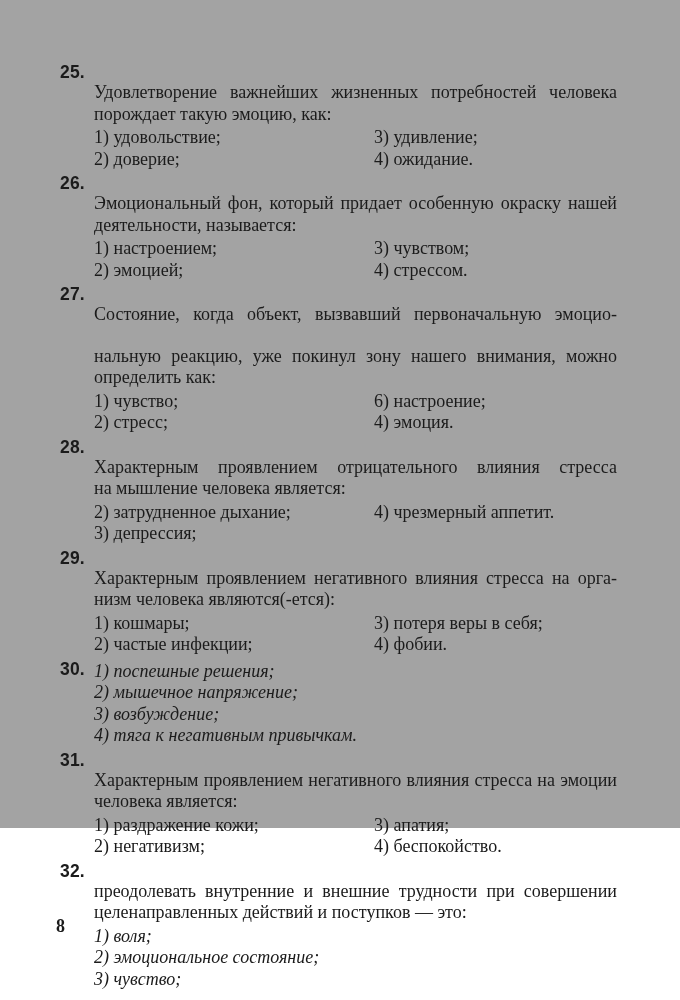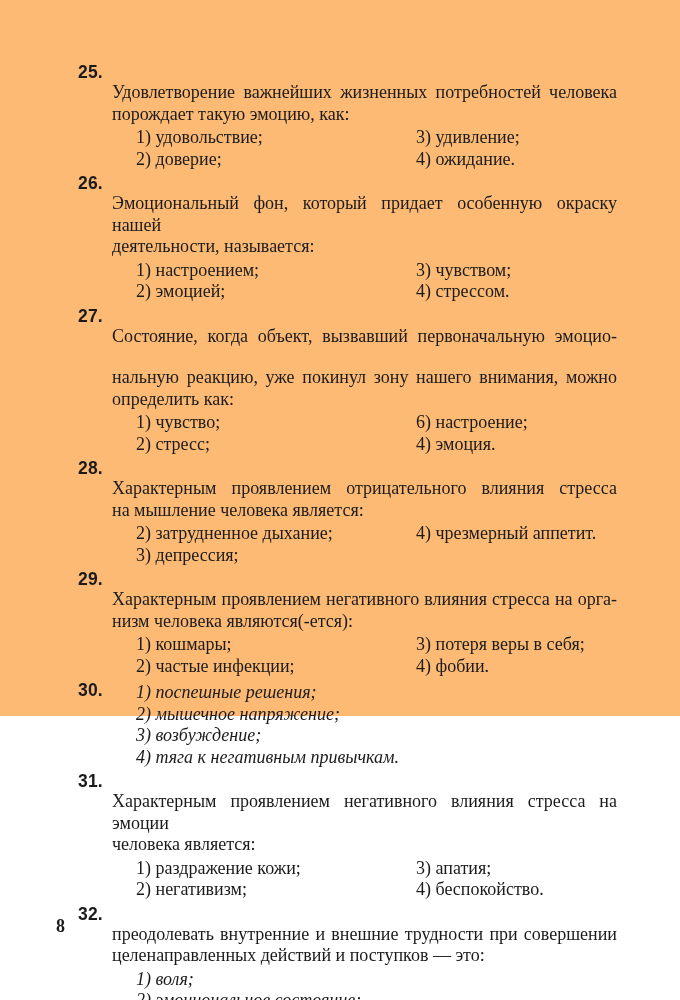--- a/index.html
+++ b/index.html
@@ -11,23 +11,23 @@
     width: 680px;
     height: 1000px;
     font-family: "Liberation Serif", serif;
     color: #1b1b1b;
     overflow: hidden;
   }
   .page {
     position: relative;
     box-sizing: border-box;
     width: 680px;
-    height: 716px;
-    padding: 62px 63px 0 78px;
-    background: #fdba74;
+    height: 828px;
+    padding: 62px 63px 0 60px;
+    background: #a3a3a3;
   }
   .question {
     display: grid;
     grid-template-columns: 34px 1fr;
     margin-bottom: 3px;
   }
   .qnum {
     font-family: "Liberation Sans", sans-serif;
     font-weight: 700;
     font-size: 17.5px;
@@ -46,21 +46,20 @@
     text-align-last: left;
   }
   .qline.jfull {
     text-align-last: justify;
     margin-top: 20px;
   }
   .options {
     margin-top: 2px;
     font-size: 18px;
     line-height: 21.5px;
-    margin-left: 24px;
   }
   .options.two-col {
     display: grid;
     grid-template-columns: 280px 1fr;
     grid-template-rows: repeat(2, auto);
     grid-auto-flow: column;
   }
   .options.one-col .option {
     display: block;
     font-style: italic;

